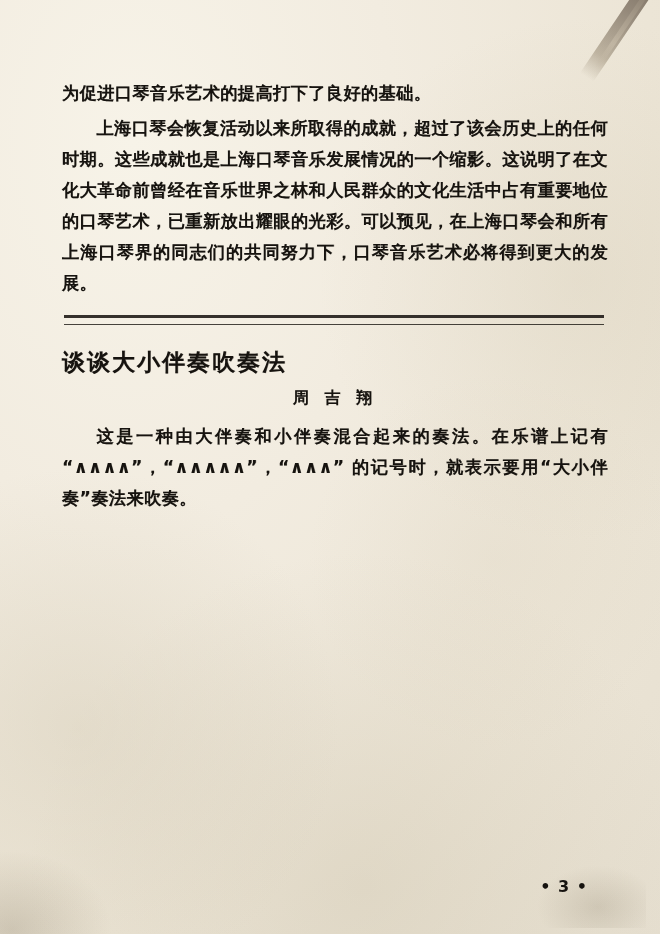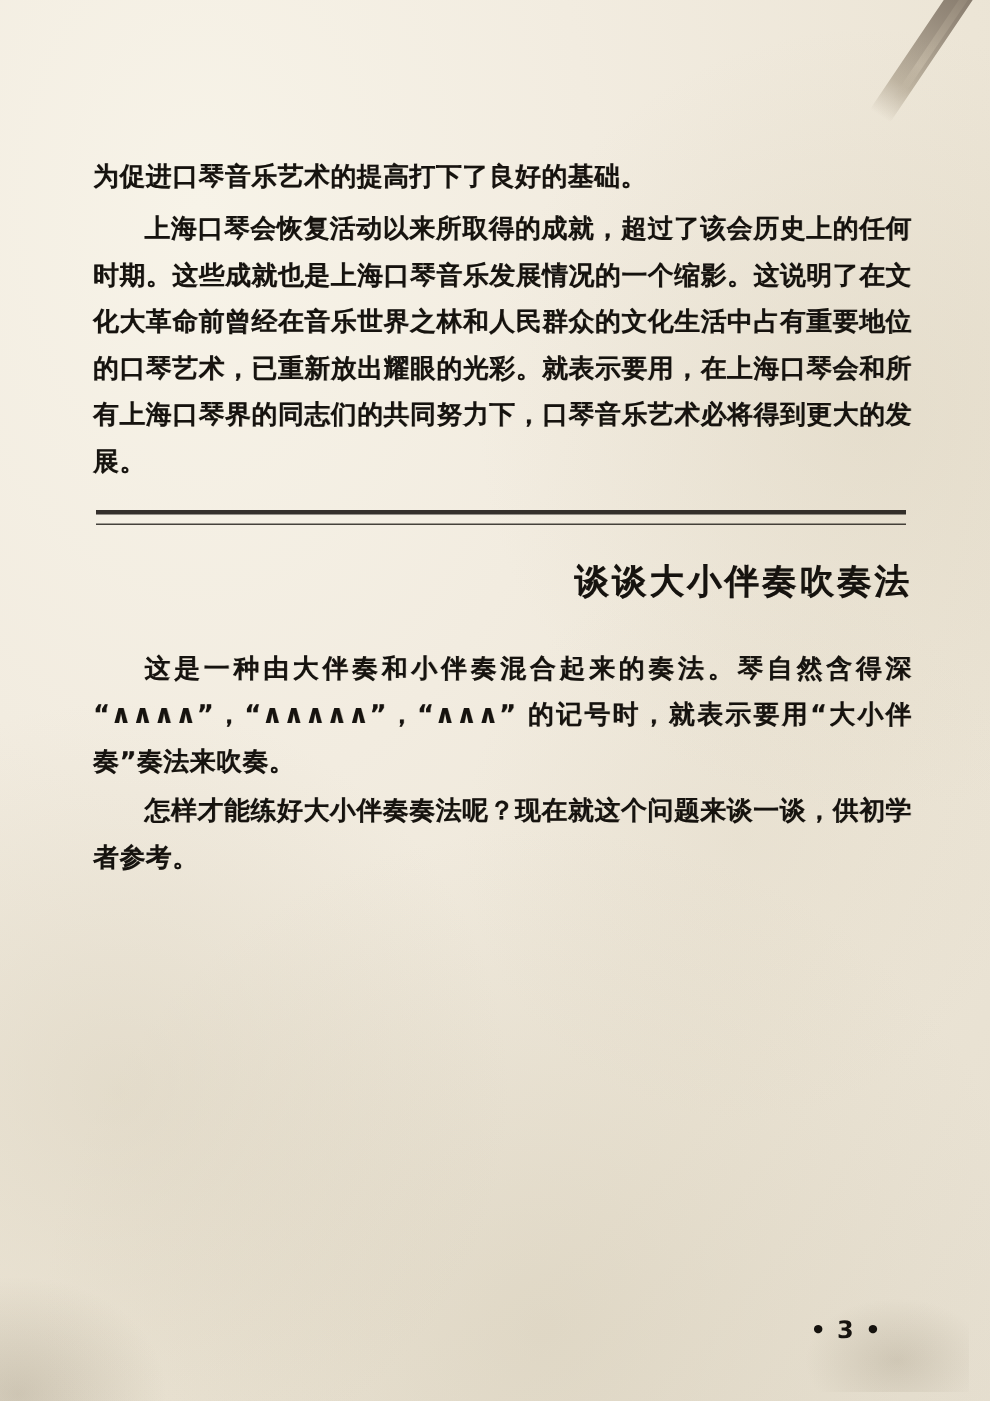--- a/index.html
+++ b/index.html
@@ -107,43 +107,42 @@
     letter-spacing: 0.4px;
     font-weight: 700;
     margin: 0 0 2px 0;
     text-shadow: 0.35px 0.25px 0 rgba(30,25,18,0.38);
   }
   .para.indent {
     text-indent: 2em;
   }
   .para.first {
     margin-bottom: 4px;
-    margin-top: 25px;
   }
 
   .rule {
     height: 0;
     border-top: 3px solid #1a1612;
     margin: 16px 4px 6px 2px;
     opacity: 0.88;
   }
   .rule-thin {
     height: 0;
     border-top: 1px solid #1a1612;
     margin: 2px 4px 0 2px;
     opacity: 0.8;
   }
 
   .article-title {
-    text-align: right;
+    text-align: left;
     font-size: 23px;
     font-weight: 700;
     letter-spacing: 2px;
     color: #16130f;
-    margin: 22px 0 28px 0;
+    margin: 22px 0 10px 0;
     font-family: "DejaVu Sans", "Liberation Sans", sans-serif;
     text-shadow: 0.4px 0.3px 0 rgba(30,25,18,0.45);
   }
   .author {
     text-align: center;
     font-size: 16px;
     font-weight: 700;
     letter-spacing: 5px;
     color: #16130f;
     margin: 0 0 12px 0;
@@ -171,27 +170,27 @@
     <div class="streak2"></div>
   </div>
 
   <div class="smudge-bl"></div>
   <div class="smudge-br"></div>
 
   <div class="content">
 
     <p class="para first">为促进口琴音乐艺术的提高打下了良好的基础。</p>
 
-    <p class="para indent">上海口琴会恢复活动以来所取得的成就，超过了该会历史上的任何时期。这些成就也是上海口琴音乐发展情况的一个缩影。这说明了在文化大革命前曾经在音乐世界之林和人民群众的文化生活中占有重要地位的口琴艺术，已重新放出耀眼的光彩。就表示要用，在上海口琴会和所有上海口琴界的同志们的共同努力下，口琴音乐艺术必将得到更大的发展。</p>
+    <p class="para indent">上海口琴会恢复活动以来所取得的成就，超过了该会历史上的任何时期。这些成就也是上海口琴音乐发展情况的一个缩影。这说明了在文化大革命前曾经在音乐世界之林和人民群众的文化生活中占有重要地位的口琴艺术，已重新放出耀眼的光彩。可以预见，在上海口琴会和所有上海口琴界的同志们的共同努力下，口琴音乐艺术必将得到更大的发展。</p>
 
     <div class="rule"></div>
     <div class="rule-thin"></div>
 
     <h1 class="article-title">谈谈大小伴奏吹奏法</h1>
+    <div class="author">周 吉 翔</div>
 
-    <p class="para indent">这是一种由大伴奏和小伴奏混合起来的奏法。琴自然含得深 “∧∧∧∧”，“∧∧∧∧∧”，“∧∧∧” 的记号时，就表示要用“大小伴奏”奏法来吹奏。</p>
-    <p class="para indent">怎样才能练好大小伴奏奏法呢？现在就这个问题来谈一谈，供初学者参考。</p>
+    <p class="para indent">这是一种由大伴奏和小伴奏混合起来的奏法。在乐谱上记有 “∧∧∧∧”，“∧∧∧∧∧”，“∧∧∧” 的记号时，就表示要用“大小伴奏”奏法来吹奏。</p>
 
   </div>
 
   <div class="page-number">• 3 •</div>
 
 </div>
 
 </body></html>

